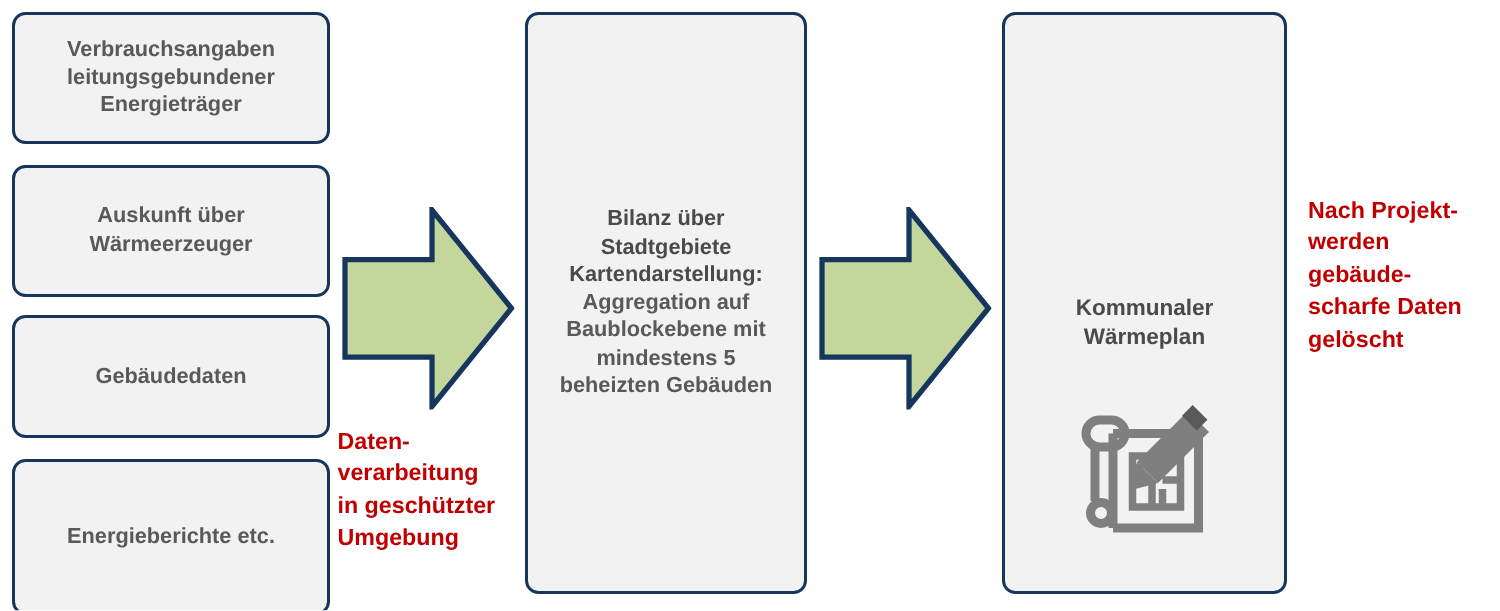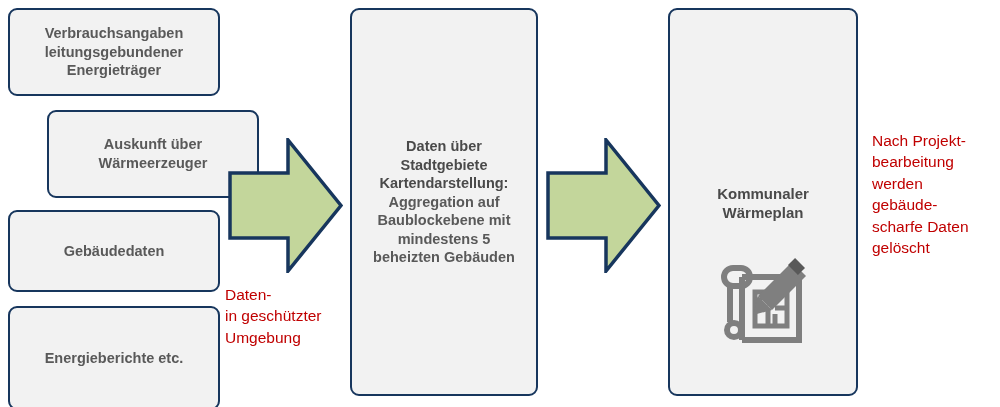--- a/index.html
+++ b/index.html
@@ -37,21 +37,21 @@
   }
 
   
   .input-box {
     left: 8px;
     width: 212px;
     font-size: 14.5px;
     padding: 4px 2px;
   }
   #box-verbrauch  { top: 8px;   height: 88px; }
-  #box-auskunft   { top: 110px; height: 88px; margin-left: 39px; }
+  #box-auskunft   { top: 110px; height: 88px; }
   #box-gebaeude   { top: 210px; height: 82px; }
   #box-berichte   { top: 306px; height: 104px; text-align: center; }
 
   .input-box .line { display: block; white-space: nowrap; }
 
   
   #box-bilanz {
     left: 350px;
     top: 8px;
     width: 188px;
@@ -74,21 +74,21 @@
   }
   #box-bilanz .line { display: block; white-space: nowrap; }
 
   
   #box-waermeplan {
     left: 668px;
     top: 8px;
     width: 190px;
     height: 388px;
     font-size: 15px;
-    padding: 6px;
+    padding: 18px;
     justify-content: flex-start;
   }
   #box-waermeplan .title-wrap {
     margin-top: 168px;
     color: #4a4a4a;
   }
   #box-waermeplan .line { display: block; white-space: nowrap; }
   .blueprint-icon {
     margin-top: 34px;
     width: 96px;
@@ -105,21 +105,21 @@
 
   #arrow-1 { left: 228px; top: 138px; }
   #arrow-2 { left: 546px; top: 138px; }
 
   
   .note {
     position: absolute;
     color: #C00000;
     font-size: 15.5px;
     line-height: 1.38;
-    font-weight: normal;
+    font-weight: bold;
     white-space: nowrap;
   }
   #note-datenverarbeitung { left: 225px; top: 284px; }
   #note-geloescht         { left: 872px; top: 130px; }
   .note .line { display: block; }
 </style>
 </head>
 <body>
 
 <div id="diagram">
@@ -144,21 +144,21 @@
   </div>
 
   <div class="arrow" id="arrow-1">
     <svg viewBox="0 0 115 135" width="115" height="135">
       <polygon points="2,35 60,35 60,2 113,67.5 60,133 60,100 2,100" fill="#C3D69B" stroke="#17365D" stroke-width="3.5" stroke-linejoin="miter"></polygon>
     </svg>
   </div>
 
   <div class="box" id="box-bilanz">
     <div class="heading">
-      <span class="line">Daten über</span>
+      <span class="line">Bilanz über</span>
       <span class="line">Stadtgebiete</span>
     </div>
     <div class="sub-heading">Kartendarstellung:</div>
     <div class="body-text">
       <span class="line">Aggregation auf</span>
       <span class="line">Baublockebene mit</span>
       <span class="line">mindestens 5</span>
       <span class="line">beheizten Gebäuden</span>
     </div>
   </div>
@@ -195,26 +195,26 @@
       <g>
         <polygon points="77,6 91,20 57,54 43,40" fill="#7F7F7F"></polygon>
         <polygon points="43,40 57,54 38,59" fill="#7F7F7F"></polygon>
         <rect x="74.5" y="5.5" width="14" height="10" fill="#595959" transform="rotate(45 81.5 10.5)"></rect>
       </g>
     </svg>
   </div>
 
   <div class="note" id="note-datenverarbeitung">
     <span class="line">Daten-</span>
+    <span class="line">verarbeitung</span>
     <span class="line">in geschützter</span>
     <span class="line">Umgebung</span>
   </div>
 
   <div class="note" id="note-geloescht">
     <span class="line">Nach Projekt-</span>
-    <span class="line">bearbeitung</span>
     <span class="line">werden</span>
     <span class="line">gebäude-</span>
     <span class="line">scharfe Daten</span>
     <span class="line">gelöscht</span>
   </div>
 
 </div>
 
 </body></html>

